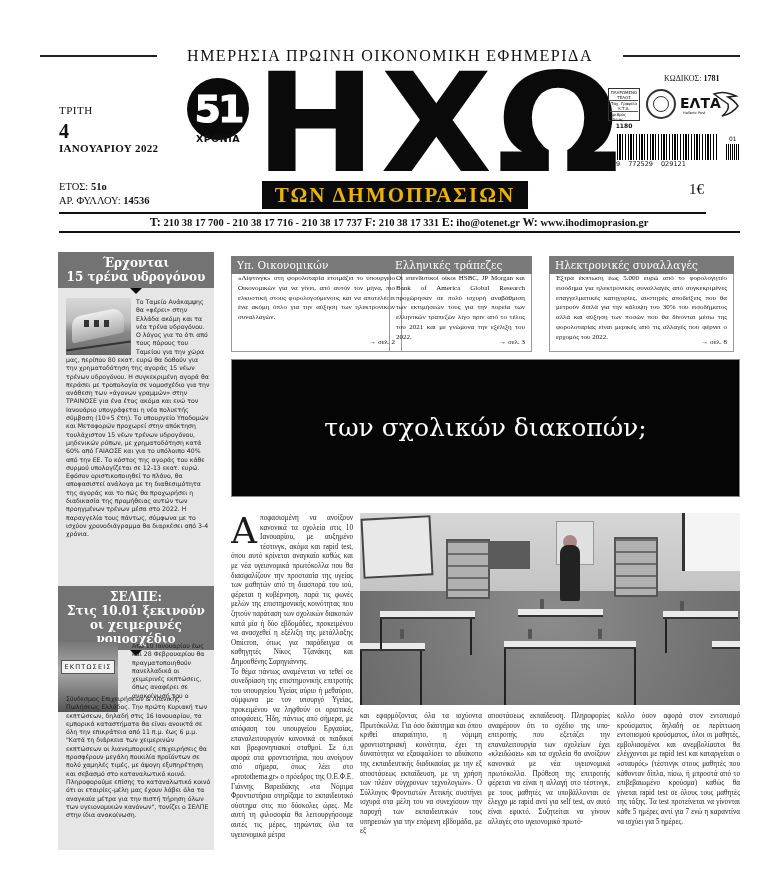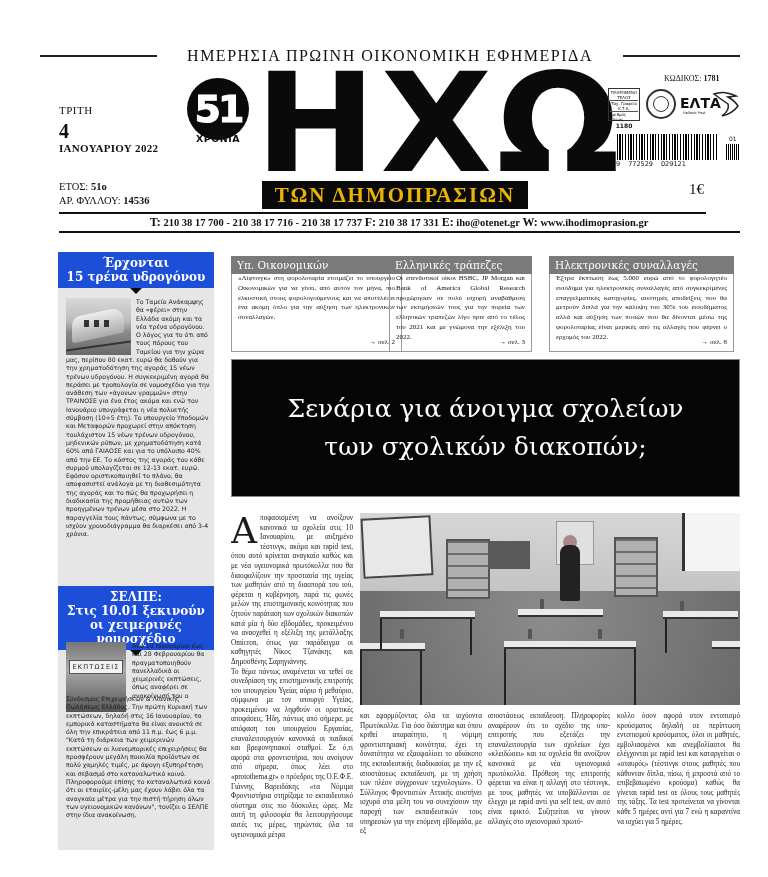--- a/index.html
+++ b/index.html
@@ -46,29 +46,29 @@
 
   .price { left: 689px; top: 181px; font-family: "Liberation Serif", serif; font-size: 15px; }
 
   .contact-rule-top { left: 59px; top: 212px; width: 647px; height: 2px; background: #111; }
   .contact-line { left: 59px; top: 215px; width: 680px; font-family: "Liberation Serif", serif; font-weight: bold; font-size: 10.5px; text-align: center; padding-left: 0; }
   .contact-line span.k { font-size: 12px; }
   .contact-rule-bot { left: 59px; top: 231px; width: 681px; height: 1.5px; background: #111; }
 
   
   .sidebar { left: 58px; top: 252px; width: 156px; height: 598px; background: #e6e6e6; }
-  .side-head { position: absolute; left: 0; width: 156px; background: #1d4ed8; color: #fff; font-family: "DejaVu Serif", serif; text-align: center; font-size: 11px; line-height: 14px; padding: 4px 4px; }
+  .side-head { position: absolute; left: 0; width: 156px; background: #737373; color: #fff; font-family: "DejaVu Serif", serif; text-align: center; font-size: 11px; line-height: 14px; padding: 4px 4px; }
   .side-head::after { content: ""; position: absolute; left: 72px; bottom: -6px; border-left: 6px solid transparent; border-right: 6px solid transparent; border-top: 6px solid #0a0a0a; }
   .side-head .bold { font-weight: bold; font-size: 12px; }
   .side-text { position: absolute; font-family: "DejaVu Sans", sans-serif; font-size: 6.2px; line-height: 8.3px; color: #1a1a1a; }
   .thumb-train { position: absolute; left: 8px; top: 46px; width: 65px; height: 57px; background: linear-gradient(180deg, #d8d8d8 0%, #bcbcbc 40%, #8a8a8a 60%, #6a6a6a 100%); overflow: hidden; }
   .thumb-train .car { position: absolute; left: 6px; top: 14px; width: 52px; height: 26px; background: linear-gradient(180deg,#eee,#aaa); border-radius: 8px 14px 3px 3px; transform: skewY(-12deg); }
   .thumb-train .win { position: absolute; top: 22px; width: 5px; height: 7px; background: #333; }
   .thumb-train .rail { position: absolute; left: 0; bottom: 8px; width: 100%; height: 2px; background: #333; transform: rotate(-8deg); }
-  .thumb-sales { position: absolute; left: 8px; top: 390px; width: 60px; height: 70px; background: linear-gradient(180deg, #777 0%, #aaa 40%, #555 100%); }
+  .thumb-sales { position: absolute; left: 0; top: 390px; width: 60px; height: 70px; background: linear-gradient(180deg, #777 0%, #aaa 40%, #555 100%); }
   .thumb-sales .sign { position: absolute; left: 3px; top: 18px; width: 54px; height: 14px; background: #f2f2f2; border: 1px solid #555; font-family: "DejaVu Sans", sans-serif; font-size: 6.5px; letter-spacing: 1.2px; text-align: center; line-height: 12px; color: #222; }
 
   
   .teaser { width: 198px; }
   .teaser-head { background: #7a7a7a; color: #fff; font-family: "DejaVu Serif", serif; font-size: 10.5px; padding: 3px 6px; height: 18px; line-height: 12px; }
   .teaser-body { border: 1px solid #9a9a9a; border-top: none; padding: 0 6px; font-family: "Liberation Serif", serif; font-size: 7px; line-height: 9.8px; height: 78px; position: relative; text-align: justify; }
   .teaser-ref { position: absolute; right: 6px; bottom: 3px; font-size: 7px; }
 
   
   .headline { left: 231px; top: 359px; width: 509px; height: 138px; background: #050505; color: #fff; font-family: "DejaVu Serif", serif; font-size: 25px; line-height: 38px; text-align: center; display: flex; flex-direction: column; justify-content: center; border: 1px solid #888; }
@@ -207,21 +207,20 @@
 </div>
 <div class="abs teaser" style="left:549px; top:256px; width:185px;">
   <div class="teaser-head">Ηλεκτρονικές συναλλαγές</div>
   <div class="teaser-body">
     <span>Έξτρα έκπτωση έως 5.000 ευρώ από το φορολογητέο εισόδημα για ηλεκτρονικές συναλλαγές από συγκεκριμένες επαγγελματικές κατηγορίες, αυστηρές αποδείξεις που θα μετρούν διπλά για την κάλυψη του 30% του εισοδήματος αλλά και αύξηση των ποσών που θα δίνονται μέσω της φορολοταρίας είναι μερικές από τις αλλαγές που φέρνει ο ερχομός του 2022.</span>
     <span class="teaser-ref">→ σελ. 8</span>
   </div>
 </div>
 
 <div class="abs headline">
-  <div>Σενάρια για άνοιγμα σχολείων</div>
   <div>των σχολικών διακοπών;</div>
 </div>
 
 <div class="abs article-col" style="left:231px; top:514px; width:122px; height:340px; overflow:hidden;">
   <span class="dropcap">Α</span>
   <span>ποφασισμένη να ανοίξουν κανονικά τα σχολεία στις 10 Ιανουαρίου, με αυξημένο τέστινγκ, ακόμα και rapid test, όπου αυτό κρίνεται αναγκαίο καθώς και με νέα υγειονομικά πρωτόκολλα που θα διασφαλίζουν την προστασία της υγείας των μαθητών από τη διασπορά του ιού, φέρεται η κυβέρνηση, παρά τις φωνές μελών της επιστημονικής κοινότητας που ζητούν παράταση των σχολικών διακοπών κατά μία ή δύο εβδομάδες, προκειμένου να ανασχεθεί η εξέλιξη της μετάλλαξης Omicron, όπως για παράδειγμα οι καθηγητές Νίκος Τζανάκης και Δημοσθένης Σαρηγιάννης.</span><br>
   <span>Το θέμα πάντως αναμένεται να τεθεί σε συνεδρίαση της επιστημονικής επιτροπής του υπουργείου Υγείας αύριο ή μεθαύριο, σύμφωνα με τον υπουργό Υγείας, προκειμένου να ληφθούν οι οριστικές αποφάσεις. Ήδη, πάντως από σήμερα, με απόφαση του υπουργείου Εργασίας, επαναλειτουργούν κανονικά οι παιδικοί και βρεφονηπιακοί σταθμοί. Σε ό,τι αφορά στα φροντιστήρια, που ανοίγουν από σήμερα, όπως λέει στο «protothema.gr» ο πρόεδρος της Ο.Ε.Φ.Ε. Γιάννης Βαρειδάκης «τα Νόμιμα Φροντιστήρια στηρίξαμε το εκπαιδευτικό σύστημα στις πιο δύσκολες ώρες. Με αυτή τη φιλοσοφία θα λειτουργήσουμε αυτές τις μέρες, τηρώντας όλα τα υγειονομικά μέτρα</span>
 </div>
 
 <div class="abs photo">

